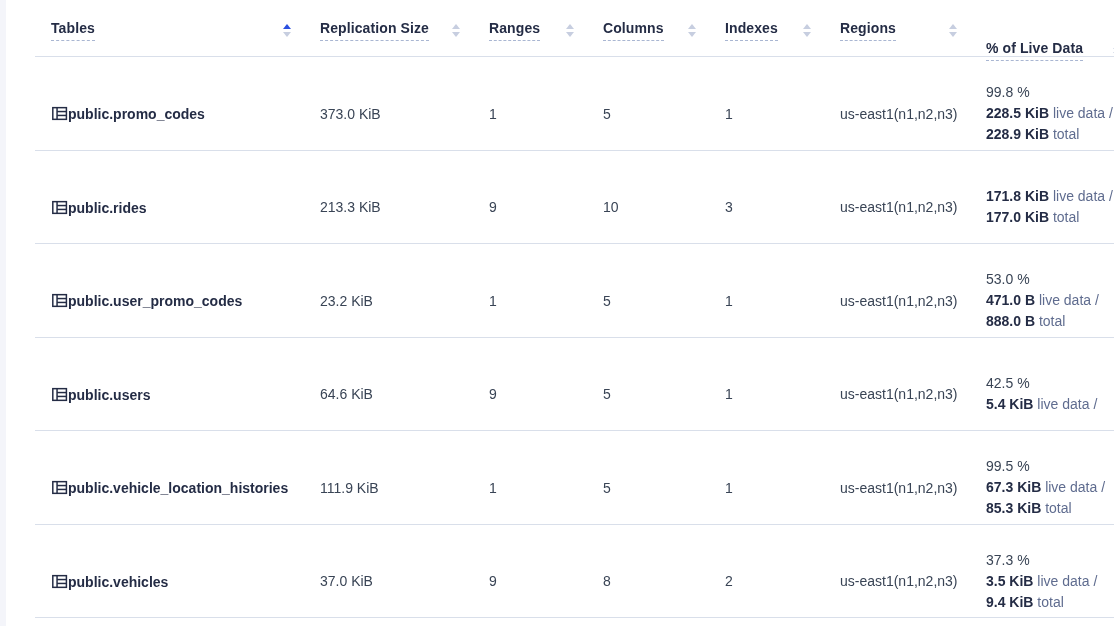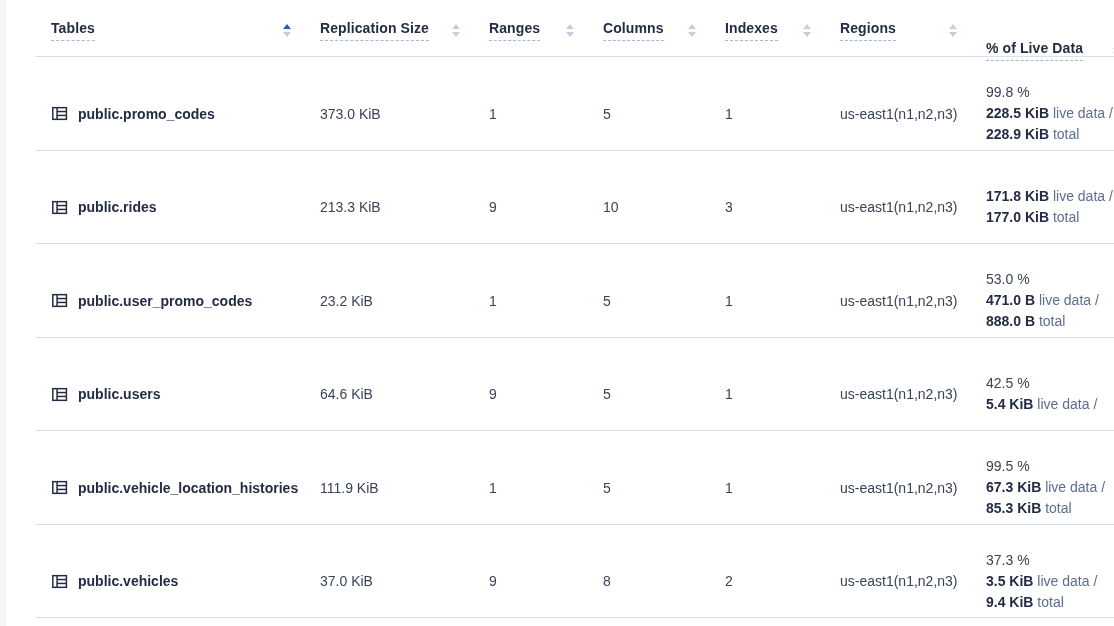--- a/index.html
+++ b/index.html
@@ -63,21 +63,21 @@
   .hcell.sorted-asc .tri-up { border-bottom-color: var(--sort-active); }
 
   .row {
     height: 93.5px;
     align-items: center;
     font-size: 14px;
     color: var(--text-value);
   }
   .cell { padding-left: 16px; white-space: nowrap; margin-top: 21px; }
   .name-cell {
-    display: flex; align-items: center; gap: 10px;
+    display: flex; align-items: flex-end; 
     color: var(--text-primary); font-weight: 700;
   }
   .ticon { display: flex; align-items: center; color: var(--text-primary); }
   .tname { cursor: pointer; }
   .live-cell { line-height: 21px; padding-right: 4px; white-space: normal; }
   .live-pct { color: var(--text-value); }
   .strong { font-weight: 700; color: var(--text-primary); }
   .soft { color: var(--text-soft); }
 </style>
 </head>

